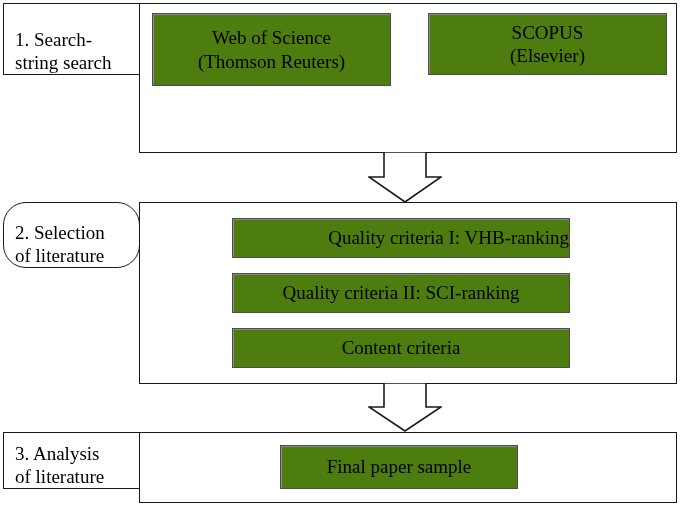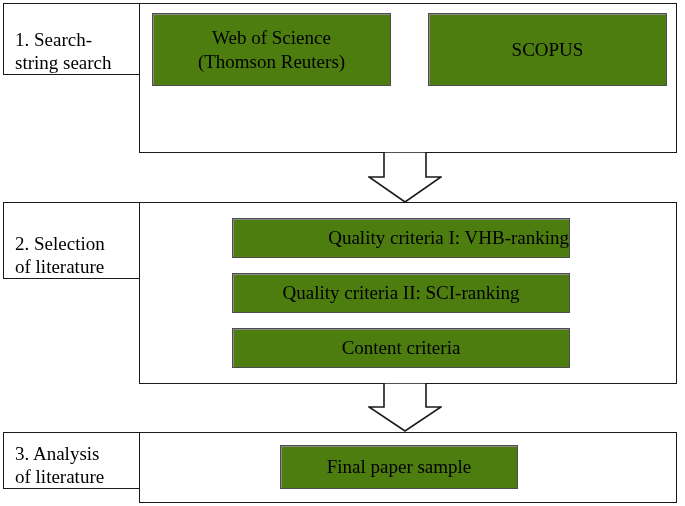--- a/index.html
+++ b/index.html
@@ -56,34 +56,35 @@
 
   <div class="stage-body" style="left:139px;top:3px;width:538px;height:150px;"></div>
 
   <div class="gbox" style="left:152px;top:13px;width:239px;height:73px;">
     <span class="two-line">
       <span>Web of Science</span><br>
       <span>(Thomson Reuters)</span>
     </span>
   </div>
 
-  <div class="gbox" style="left:428px;top:13px;width:239px;height:73px;">
+  <div class="gbox" style="left:428px;top:13px;width:239px;height:62px;">
     <span class="two-line">
       <span>SCOPUS</span><br>
+      <span>(Elsevier)</span>
     </span>
   </div>
 
 
   <div class="arrow" style="left:368px;top:152px;width:74px;height:51px;">
     <svg width="74" height="51" viewBox="0 0 74 51" aria-hidden="true">
       <polygon points="16,0 58,0 58,25 73,25 37,50 1,25 16,25" fill="#ffffff" stroke="#1a1a1a" stroke-width="1.6" stroke-linejoin="miter"></polygon>
     </svg>
   </div>
 
-  <div class="stage-label" style="left:3px;top:202px;width:137px;height:77px;">
+  <div class="stage-label" style="left:3px;top:202px;width:137px;height:66px;border-radius:23px;">
     <div>
       <span>2. Selection</span>
       <span>of literature</span>
     </div>
   </div>
 
   <div class="stage-body" style="left:139px;top:202px;width:538px;height:182px;"></div>
 
   <div class="gbox" style="left:232px;top:218px;width:338px;height:40px;justify-content:flex-end;">
     <span>Quality criteria I: VHB-ranking</span>

